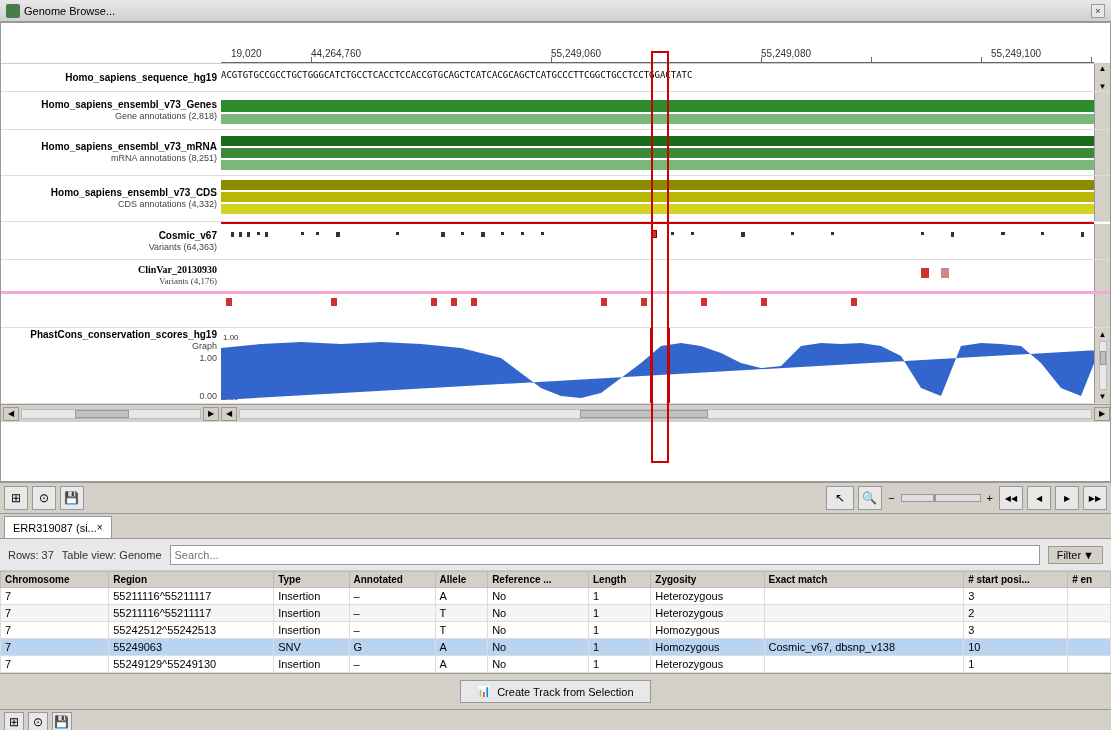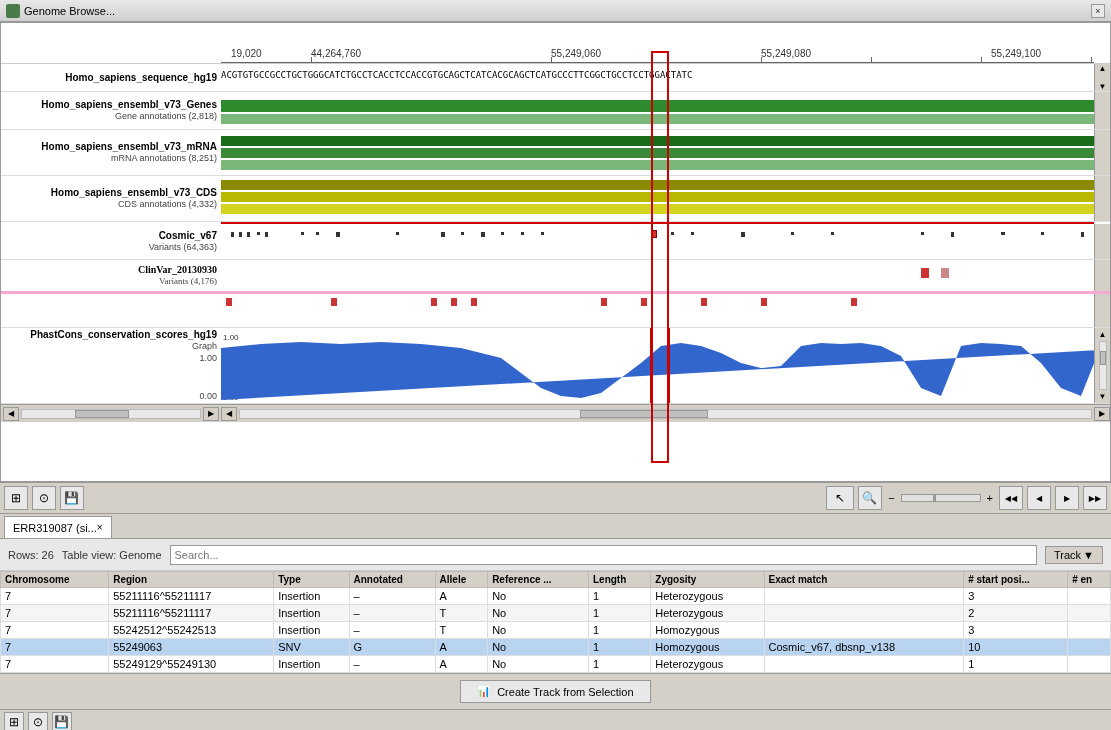--- a/index.html
+++ b/index.html
@@ -498,25 +498,25 @@
 
 <div class="bottom-tab-bar">
   <div class="bottom-tab active">
     <span>ERR319087 (si...</span>
     <span class="tab-close">×</span>
   </div>
 </div>
 
 <div class="table-area">
   <div class="table-toolbar">
-    <span class="table-toolbar-label">Rows: 26</span>
+    <span class="table-toolbar-label">Rows: 37</span>
     <span class="table-toolbar-label">Table view: Genome</span>
     <input type="text" class="search-input" placeholder="Search..." style="">
     <button class="filter-btn">
-      <span>Track</span>
+      <span>Filter</span>
       <span>▼</span>
     </button>
   </div>
   <div style="overflow-x: auto; overflow-y: auto; max-height: 120px; position: relative;">
     <table class="data-table">
       <thead>
         <tr>
           <th>Chromosome</th>
           <th>Region</th>
           <th>Type</th>

